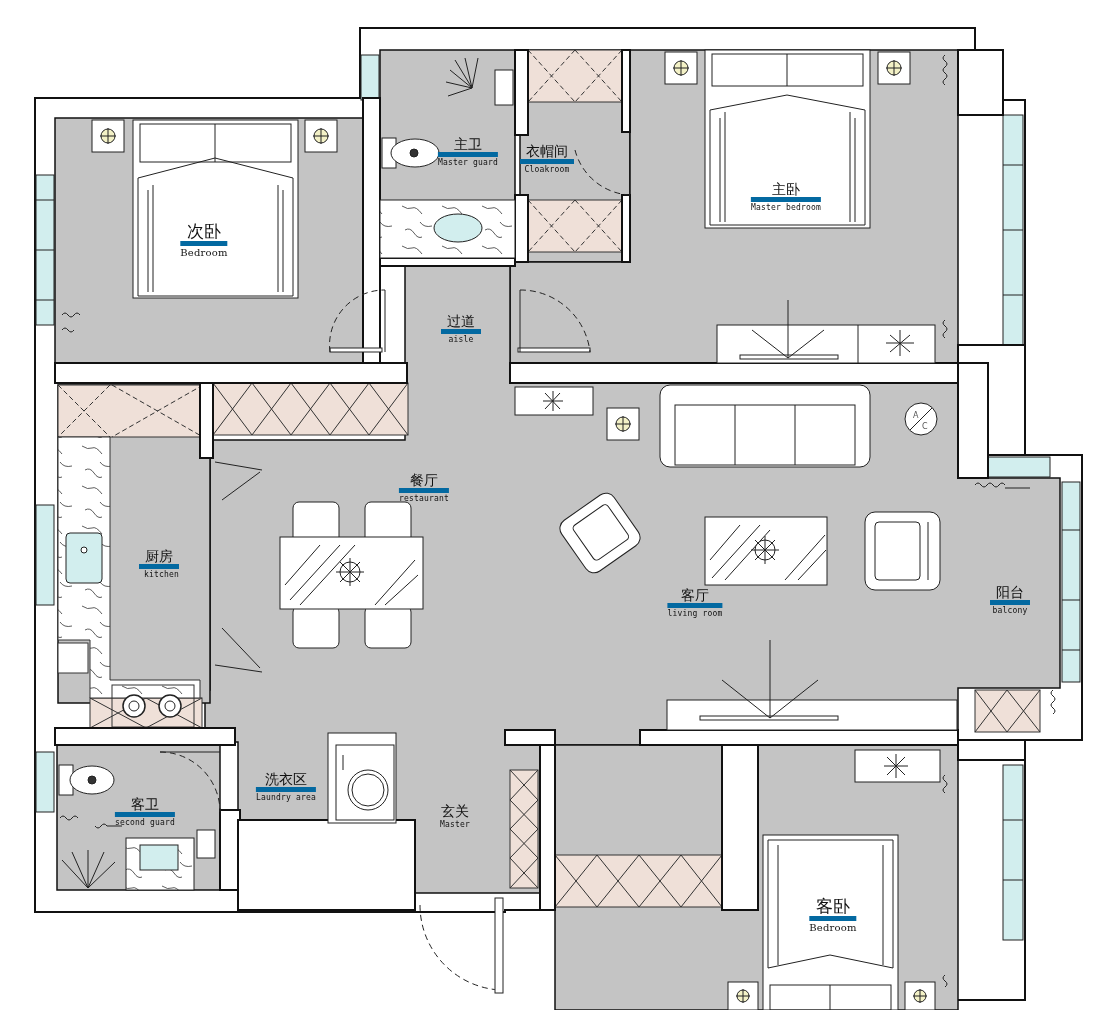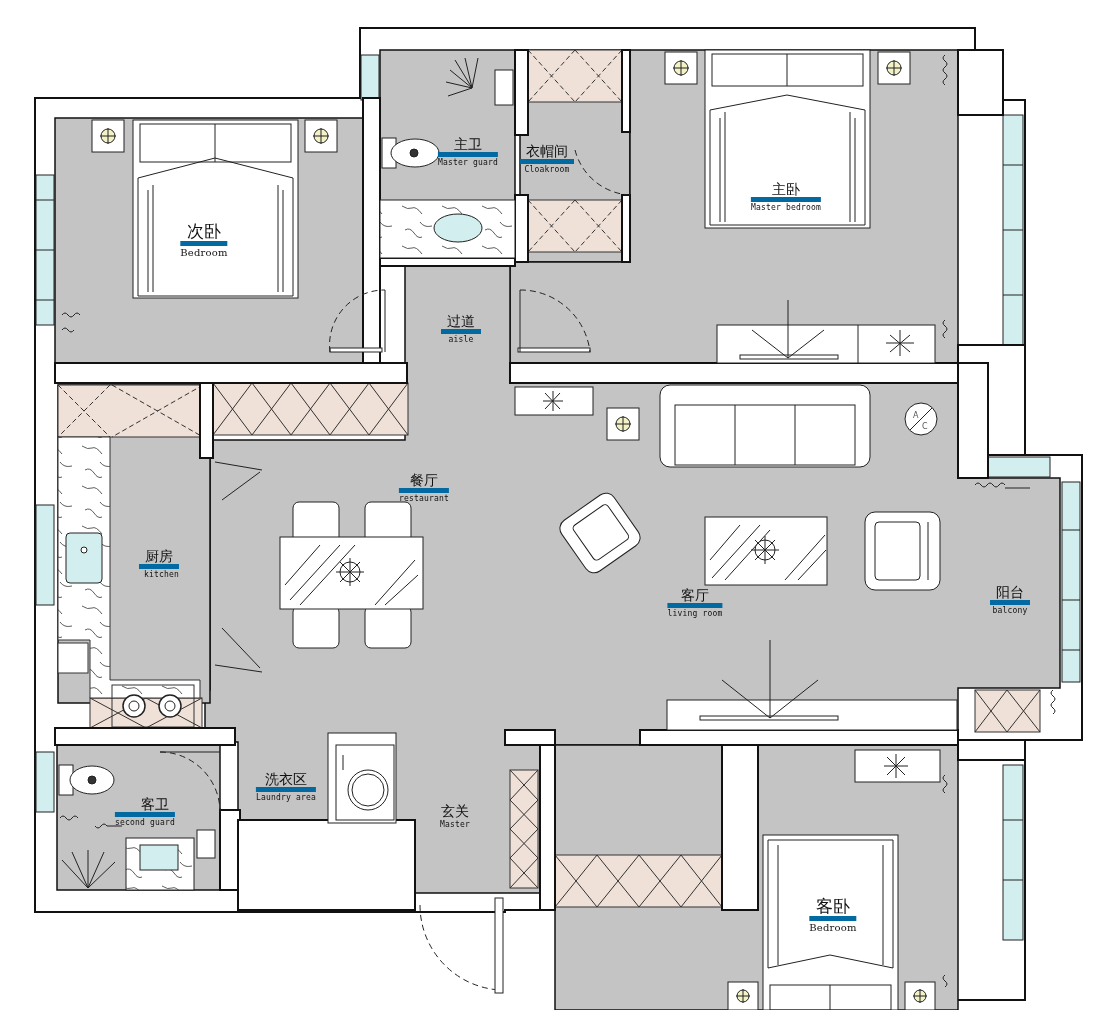--- a/index.html
+++ b/index.html
@@ -376,21 +376,21 @@
   <span class="en">living room</span>
 </div>
 <div class="room-label" style="left:1010px; top:585px;">
   <span class="zh">阳台</span>
   <span class="en">balcony</span>
 </div>
 <div class="room-label" style="left:286px; top:772px;">
   <span class="zh">洗衣区</span>
   <span class="en">Laundry area</span>
 </div>
-<div class="room-label" style="left:145px; top:797px;text-align:right;">
+<div class="room-label" style="left:145px; top:797px;">
   <span class="zh">客卫</span>
   <span class="en">second guard</span>
 </div>
 <div class="room-label" style="left:455px; top:804px;">
   <span class="zh" style="border-bottom:none;">玄关</span>
   <span class="en">Master</span>
 </div>
 <div class="room-label big" style="left:833px; top:898px;">
   <span class="zh">客卧</span>
   <span class="en">Bedroom</span>

